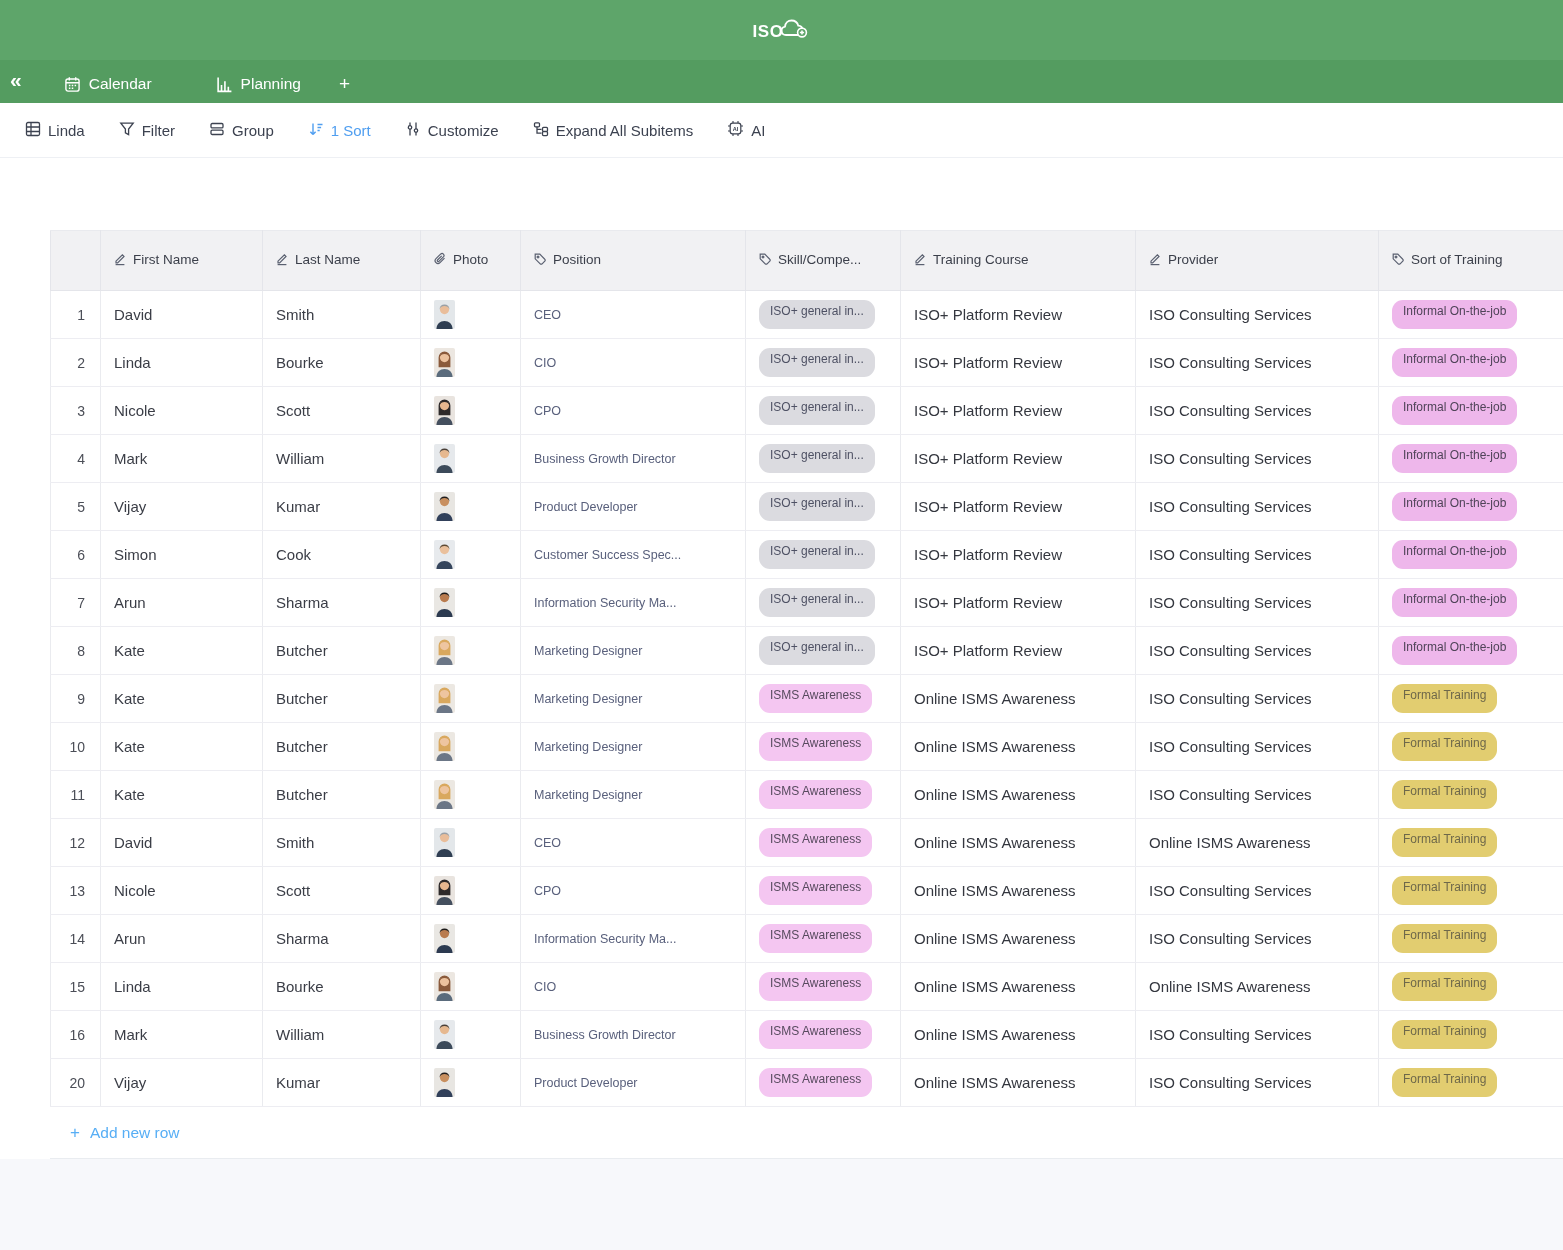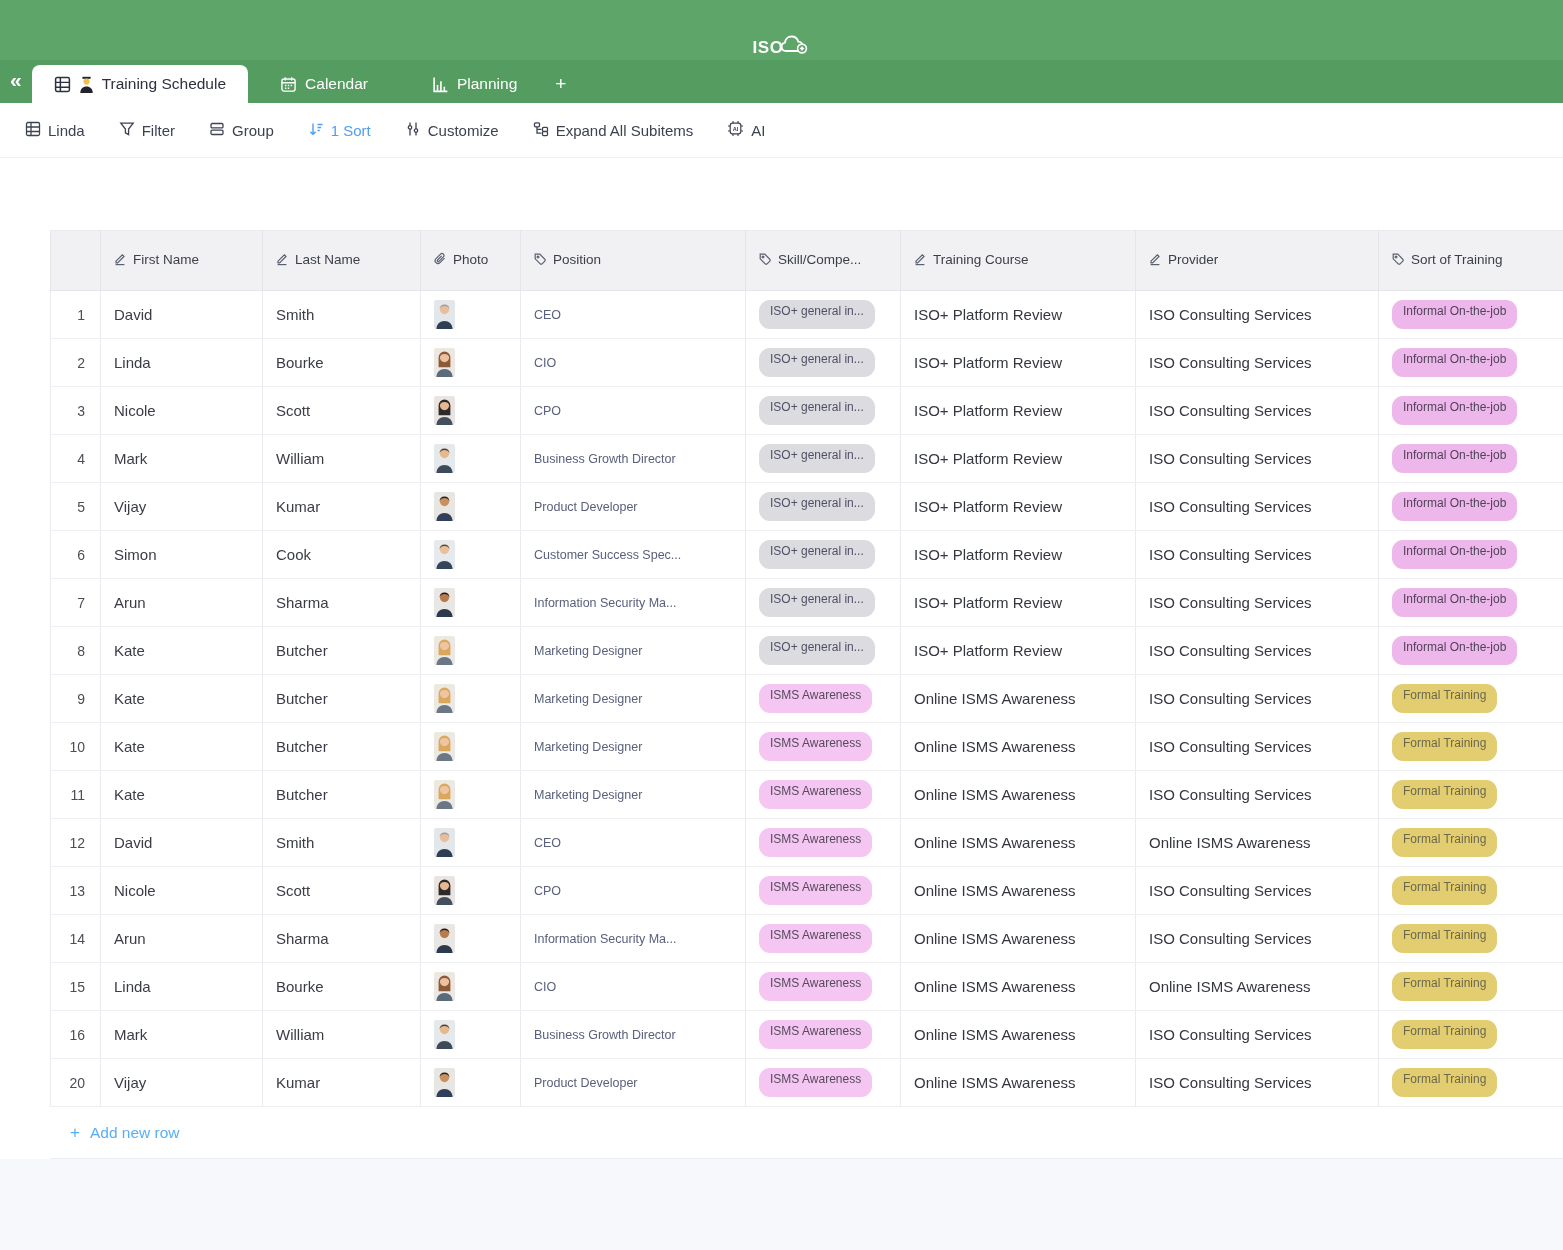--- a/index.html
+++ b/index.html
@@ -1,20 +1,20 @@
 <!DOCTYPE html>
 <html><head>
 <meta charset="utf-8">
 <style>
   * { margin:0; padding:0; box-sizing:border-box; }
   html,body { width:1563px; height:1250px; overflow:hidden; background:#ffffff;
     font-family:"Liberation Sans", sans-serif; }
 
   
-  .topbar { height:60px; background:#5ea56a; display:flex; justify-content:center; }
+  .topbar { height:60px; background:#5ea56a; display:flex; align-items:center; justify-content:center; }
   .logo { display:flex; align-items:flex-end; color:#ffffff; }
   .logo-text { font-size:17px; font-weight:bold; letter-spacing:.5px; line-height:1; margin-bottom:4px; }
   .logo svg { margin-left:-3px; }
 
   .tabbar { height:43px; background:#549c60; display:flex; align-items:flex-end; padding-left:8px; }
   .collapse { color:#ffffff; font-size:21px; font-weight:bold; line-height:1; align-self:center; margin:0 10px 4px 2px; cursor:pointer; }
   .tab { display:flex; align-items:center; gap:8px; height:38px; padding:0 32px; color:#ffffff; font-size:15.5px; cursor:pointer; }
   .tab.active { background:#ffffff; color:#2c3040; border-radius:8px 8px 0 0; padding:0 22px; font-weight:500; }
   .tab .ticon { display:flex; align-items:center; }
   .tab-plus { color:#ffffff; font-size:19px; padding:0 14px 8px 6px; cursor:pointer; }
@@ -65,36 +65,20 @@
         <circle cx="22" cy="16.5" r="4.4" fill="#5ea56a" stroke="#ffffff" stroke-width="1.6"></circle>
         <path d="M22 14.4v4.2M19.9 16.5h4.2" stroke-width="1.6"></path>
       </svg>
     </span>
   </div>
 </div>
 
 <div class="tabbar">
   <span class="collapse">«</span>
 
-  <div class="tab active">
-    <span class="ticon">
-      <svg width="17" height="17" viewBox="0 0 16 16" fill="none" stroke="#2c3040" stroke-width="1.4">
-        <rect x="1.5" y="1.5" width="13" height="13" rx="1.5"></rect>
-        <path d="M1.5 6h13M1.5 10.5h13M6 1.5v13"></path>
-      </svg>
-    </span>
-    <span class="ticon">
-      <svg width="15" height="17" viewBox="0 0 15 17">
-        <rect x="3.4" y="0.8" width="8.2" height="2" fill="#23242b"></rect>
-        <circle cx="7.5" cy="5.6" r="3.1" fill="#f2c04a"></circle>
-        <path d="M1.3 17c0-4 2.6-6.4 6.2-6.4s6.2 2.4 6.2 6.4z" fill="#23242b"></path>
-      </svg>
-    </span>
-    <span>Training Schedule</span>
-  </div>
 
   <div class="tab">
     <span class="ticon">
       <svg width="17" height="17" viewBox="0 0 16 16" fill="none" stroke="#ffffff" stroke-width="1.3">
         <rect x="1.8" y="2.8" width="12.4" height="11.4" rx="2"></rect>
         <path d="M5 1.2v3M11 1.2v3M1.8 6.4h12.4"></path>
         <path d="M4.6 9h1.4M7.3 9h1.4M10 9h1.4M4.6 11.6h1.4M7.3 11.6h1.4" stroke-width="1.5"></path>
       </svg>
     </span>
     <span>Calendar</span>

